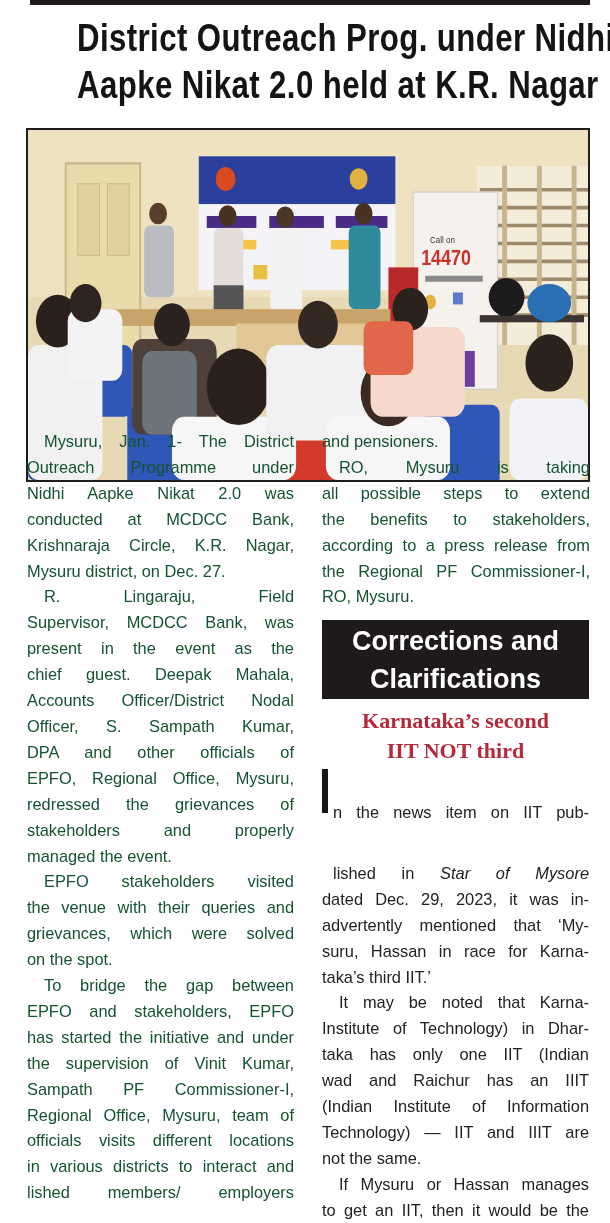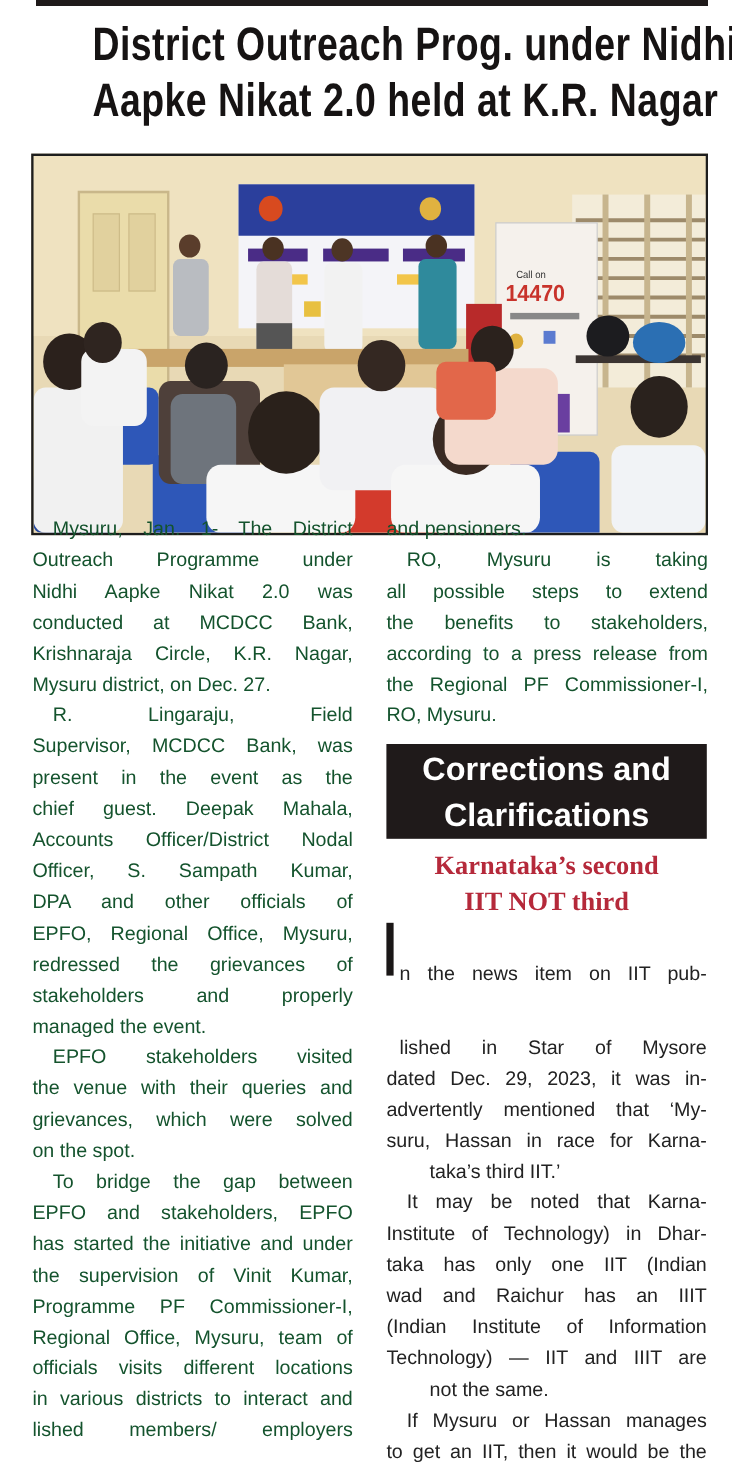--- a/index.html
+++ b/index.html
@@ -11,21 +11,21 @@
     .headline {
       position: absolute; left: 20px; top: 14px; width: 570px;
       text-align: center; font-family: "Liberation Sans", sans-serif; font-weight: 700;
       font-size: 39px; line-height: 47px; color: #161313;
       transform: scaleX(0.80); transform-origin: center top;
       letter-spacing: 0.5px; white-space: nowrap;
     }
     .headline .line { display: block; }
 
     .photo {
-      position: absolute; left: 26px; top: 128px; width: 564px; height: 318px;
+      position: absolute; left: 26px; top: 128px; width: 564px; height: 354px;
       border: 2px solid #1d1d1d; overflow: hidden; background: #e9dcbc;
     }
     .photo svg { display: block; width: 100%; height: 100%; }
 
     .col { position: absolute; font-size: 16.4px; line-height: 25.9px; color: #14532d; }
     .col-left { left: 27px; top: 429px; width: 267px; }
     .col-right { left: 322px; top: 429px; width: 268px; }
     .col p { text-align: justify; text-align-last: left; }
     .col .line { display: block; text-align: justify; text-align-last: justify; white-space: nowrap; }
     .col .line.last { text-align-last: left; }
@@ -37,25 +37,25 @@
     }
 
     .corr-sub {
       position: absolute; left: 322px; top: 706px; width: 267px; text-align: center;
       font-family: "Liberation Serif", serif; font-weight: 700; color: #b5293a;
       font-size: 22px; line-height: 30px;
     }
 
     .corr-body { position: absolute; left: 322px; top: 765px; width: 267px; font-size: 16.4px; line-height: 25.9px; color: #222; }
     .corr-body .line { display: block; text-align: justify; text-align-last: justify; white-space: nowrap; }
-    .corr-body .line.last { text-align-last: left; margin-left: 36px; }
+    .corr-body .line.last { text-align-last: left; }
     .corr-body .ind { padding-left: 17px; }
     .dropcap-bar { position: absolute; left: 0; top: 4px; width: 6px; height: 44px; background: #1a1717; }
     .corr-body .first { padding-left: 11px; margin-top: 35px; }
-    .italic { }
+    .italic { font-style: italic; }
     .sig { font-weight: 700; }
   </style>
 </head>
 <body>
 
 <div class="top-rule"></div>
 
 <h1 class="headline">
   <span class="line">District Outreach Prog. under Nidhi</span>
   <span class="line">Aapke Nikat 2.0 held at K.R. Nagar</span>
@@ -183,21 +183,21 @@
     <span class="line" style="padding-left:17px">EPFO stakeholders visited</span>
     <span class="line">the venue with their queries and</span>
     <span class="line">grievances, which were solved</span>
     <span class="line last">on the spot.</span>
   </p>
   <p>
     <span class="line" style="padding-left:17px">To bridge the gap between</span>
     <span class="line">EPFO and stakeholders, EPFO</span>
     <span class="line">has started the initiative and under</span>
     <span class="line">the supervision of Vinit Kumar,</span>
-    <span class="line">Programme PF Commissioner-I,</span>
+    <span class="line">Sampath PF Commissioner-I,</span>
     <span class="line">Regional Office, Mysuru, team of</span>
     <span class="line">officials visits different locations</span>
     <span class="line">in various districts to interact and</span>
     <span class="line">lished members/ employers</span>
   </p>
 </div>
 
 <div class="col col-right">
   <p>
     <span class="line last">and pensioners.</span>

